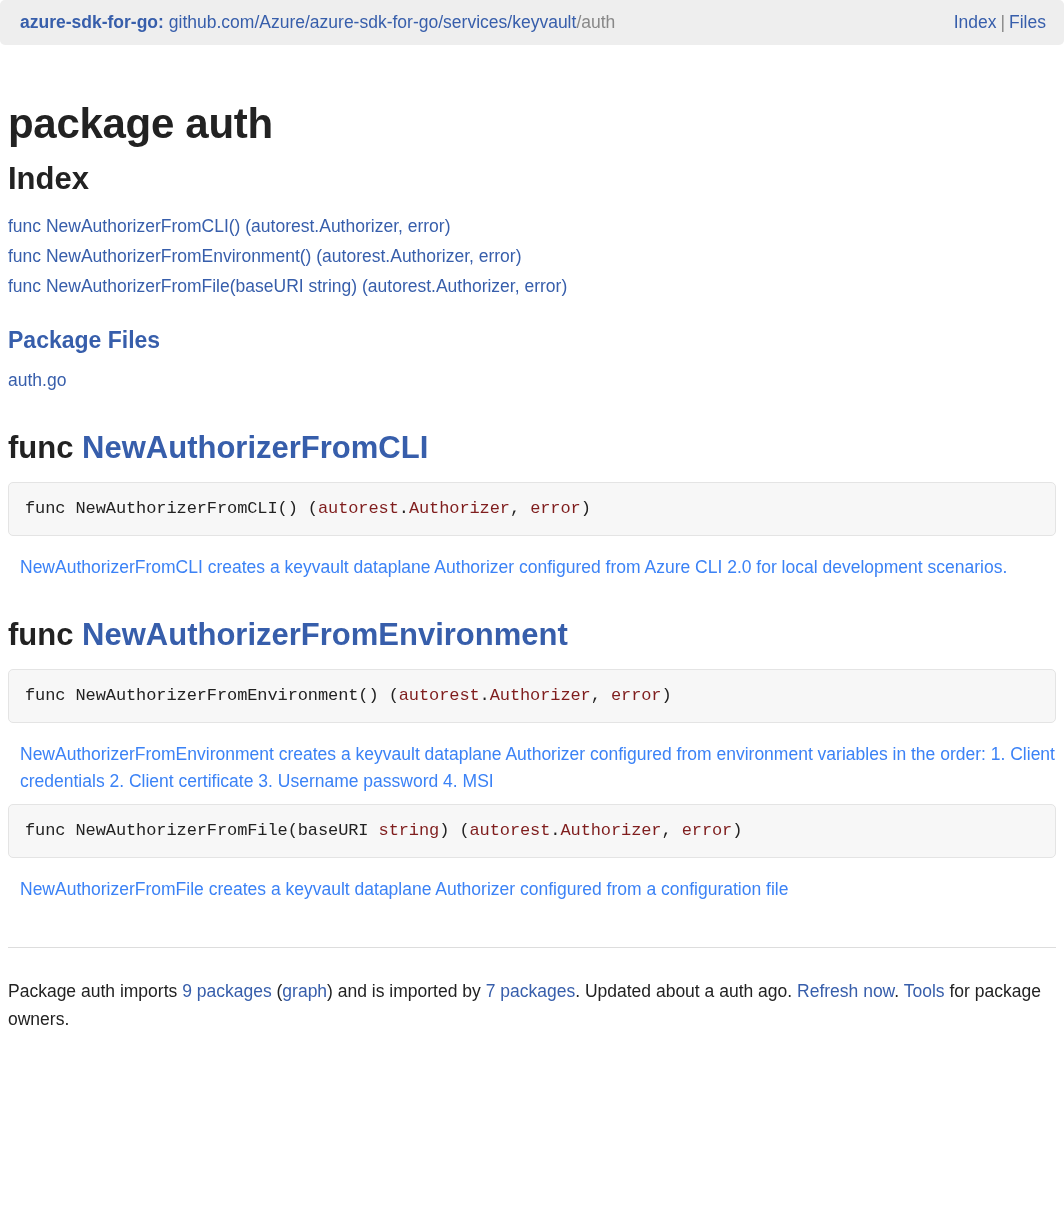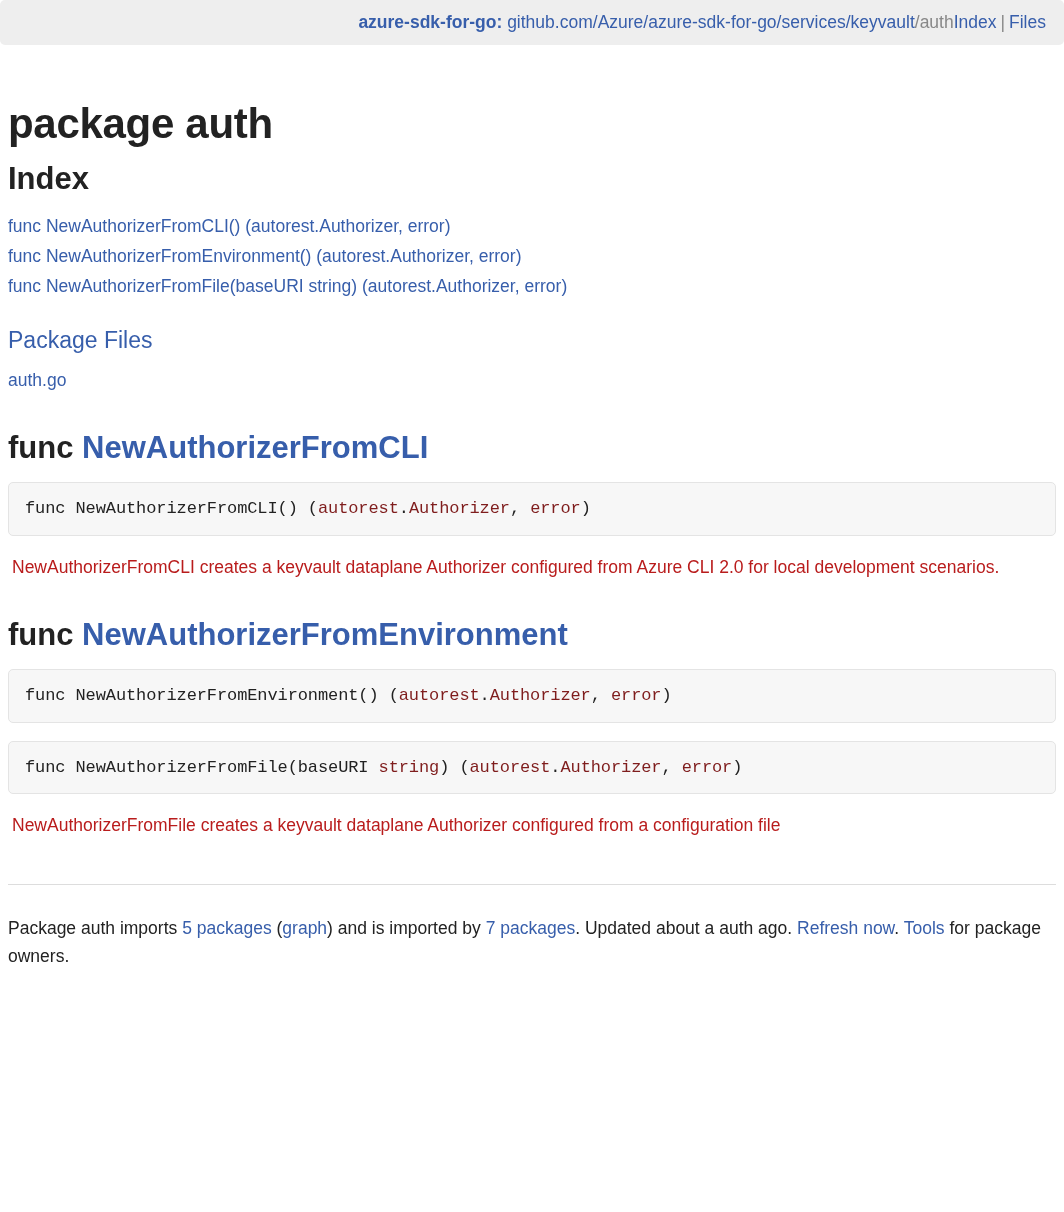--- a/index.html
+++ b/index.html
@@ -24,21 +24,20 @@
   
   .topbar {
     background: #eeeeee;
     border-radius: 5px;
     height: 45px;
     display: flex;
     align-items: center;
     padding: 0 18px 0 20px;
     box-sizing: border-box;
     font-size: 17.5px;
-    text-align: right;
   }
   .topbar-left {
     flex: 1 1 auto;
     white-space: nowrap;
     overflow: hidden;
   }
   .topbar-left .pkg-name {
     font-weight: bold;
     color: #375eab;
   }
@@ -95,21 +94,21 @@
     padding: 0;
   }
   ul.index-list li {
     font-size: 17.5px;
     line-height: 1.72;
     color: #375eab;
   }
 
   h3.pkgfiles-title {
     font-size: 23px;
-    font-weight: normal;
+    font-weight: bold;
     color: #375eab;
     margin: 22px 0 12px 0;
   }
   .pkgfiles-list {
     font-size: 17.5px;
     line-height: 1.6;
     margin: 12px 0 30px 0;
   }
 
   h2.func-title {
@@ -139,22 +138,22 @@
     white-space: pre;
     letter-spacing: -0.1px;
   }
   pre.codeblock .id {
     color: #7f1d1d;
   }
 
   p.desc {
     font-size: 17.5px;
     line-height: 1.58;
-    color: #b91c1c;
-    margin: 0 0 8px 4px;
+    color: #3b82f6;
+    margin: 0 0 8px 12px;
   }
 
   hr.divider {
     border: none;
     border-top: 1px solid #dddddd;
     margin: 44px 0 30px 0;
   }
 
   p.footer-text {
     font-size: 17.5px;
@@ -192,21 +191,22 @@
   <div class="pkgfiles-list">
     <span class="link">auth.go</span>
   </div>
 
   <h2 class="func-title"><span>func</span> <span class="fname">NewAuthorizerFromCLI</span></h2>
   <pre class="codeblock"><span>func NewAuthorizerFromCLI() (</span><span class="id">autorest</span><span>.</span><span class="id">Authorizer</span><span>, </span><span class="id">error</span><span>)</span></pre>
   <p class="desc">NewAuthorizerFromCLI creates a keyvault dataplane Authorizer configured from Azure CLI 2.0 for local development scenarios.</p>
 
   <h2 class="func-title"><span>func</span> <span class="fname">NewAuthorizerFromEnvironment</span></h2>
   <pre class="codeblock"><span>func NewAuthorizerFromEnvironment() (</span><span class="id">autorest</span><span>.</span><span class="id">Authorizer</span><span>, </span><span class="id">error</span><span>)</span></pre>
+  <p class="desc">NewAuthorizerFromEnvironment creates a keyvault dataplane Authorizer configured from environment variables in the order: 1. Client credentials 2. Client certificate 3. Username password 4. MSI</p>
 
   <pre class="codeblock"><span>func NewAuthorizerFromFile(baseURI </span><span class="id">string</span><span>) (</span><span class="id">autorest</span><span>.</span><span class="id">Authorizer</span><span>, </span><span class="id">error</span><span>)</span></pre>
   <p class="desc">NewAuthorizerFromFile creates a keyvault dataplane Authorizer configured from a configuration file</p>
 
   <hr class="divider">
 
-  <p class="footer-text"><span>Package auth imports </span><span class="link">5 packages</span><span> (</span><span class="link">graph</span><span>) and is imported by </span><span class="link">7 packages</span><span>. Updated about a auth ago. </span><span class="link">Refresh now</span><span>. </span><span class="link">Tools</span><span> for package owners.</span></p>
+  <p class="footer-text"><span>Package auth imports </span><span class="link">9 packages</span><span> (</span><span class="link">graph</span><span>) and is imported by </span><span class="link">7 packages</span><span>. Updated about a auth ago. </span><span class="link">Refresh now</span><span>. </span><span class="link">Tools</span><span> for package owners.</span></p>
 
 </div>
 
 </body></html>

